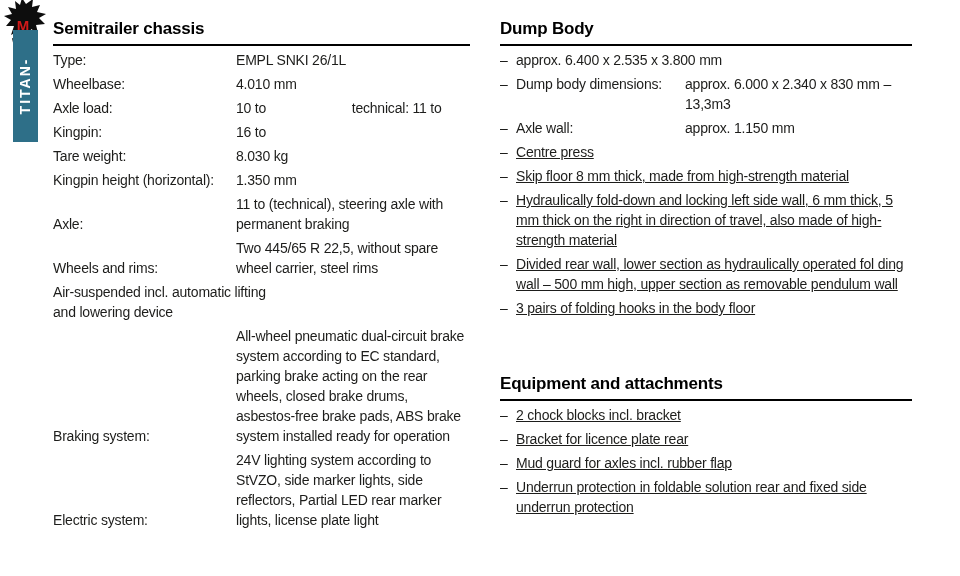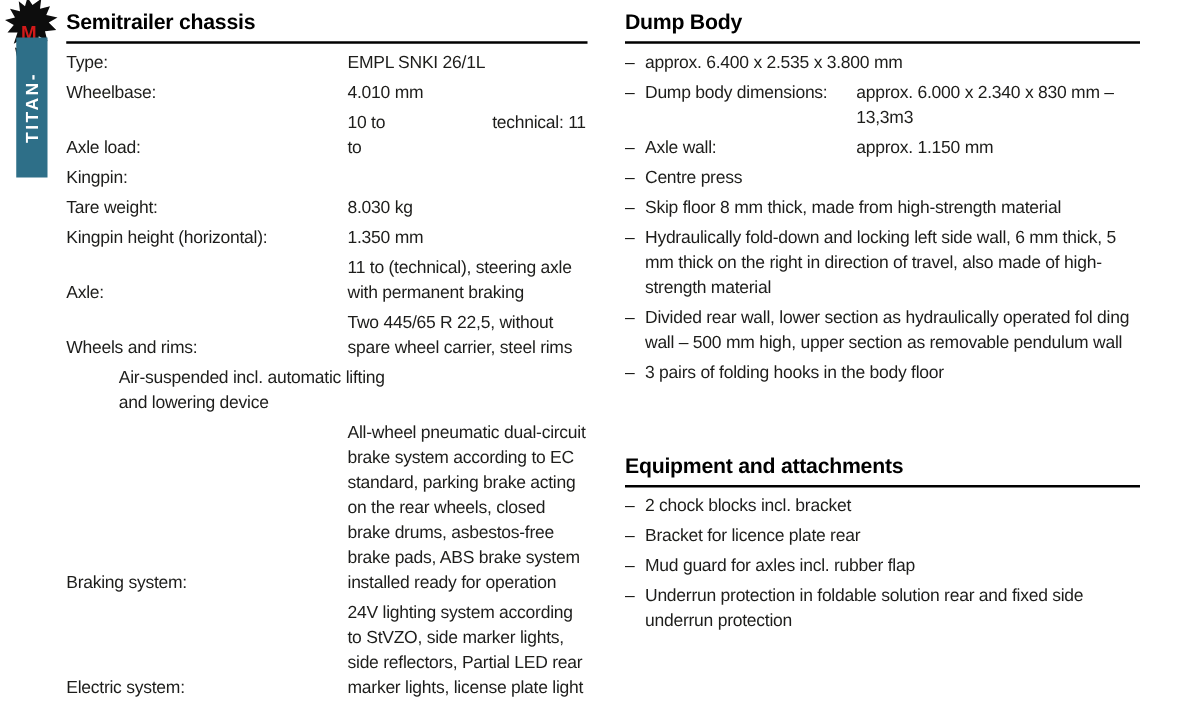--- a/index.html
+++ b/index.html
@@ -17,40 +17,40 @@
     position:absolute;left:13px;top:30px;width:25px;height:112px;
     background:#2e6f88;display:flex;align-items:center;justify-content:center;
   }
   .brand-bar .vtext{
     transform:rotate(-90deg);
     color:#ffffff;font-weight:bold;font-size:14px;letter-spacing:2px;
     white-space:nowrap;
   }
 
   
-  .col{position:absolute;top:8px;}
+  .col{position:absolute;top:19px;}
   .col-left{left:53px;width:417px;}
   .col-right{left:500px;width:412px;}
 
   .section-title{
     margin:0;padding:0 0 5px 0;
     font-size:17px;font-weight:bold;color:#000;letter-spacing:-0.2px;
     line-height:20px;border-bottom:2px solid #000;
   }
 
   
   .spec-row{display:flex;margin-top:4px;font-size:14px;line-height:20px;letter-spacing:-0.2px;align-items:flex-end;}
   .spec-label{width:183px;flex-shrink:0;}
-  .spec-value{width:234px;margin-left:42px;}
+  .spec-value{width:234px;}
   .spec-value .v-first{display:inline-block;width:112px;}
   .list-item{display:flex;margin-top:4px;font-size:14px;line-height:20px;letter-spacing:-0.2px;}
   .dash{width:16px;flex-shrink:0;}
   .li-label{width:169px;flex-shrink:0;}
   .li-value{flex:1;}
-  .li-text{flex:1;}
+  .li-text{flex:1;text-decoration:underline;}
 
   .section-equipment{margin-top:56px;}
 </style>
 </head>
 <body>
 
 <div class="page">
 
   <div class="logo">
     <svg class="splash" width="46" height="58" viewBox="0 0 46 58">
@@ -77,20 +77,21 @@
     </div>
     <div class="spec-row">
       <span class="spec-label">Axle load:</span>
       <span class="spec-value">
         <span class="v-first">10 to</span>
         <span>technical: 11 to</span>
       </span>
     </div>
     <div class="spec-row">
       <span class="spec-label">Kingpin:</span>
+      <span class="spec-value">16 to</span>
     </div>
     <div class="spec-row">
       <span class="spec-label">Tare weight:</span>
       <span class="spec-value">8.030 kg</span>
     </div>
     <div class="spec-row">
       <span class="spec-label">Kingpin height (horizontal):</span>
       <span class="spec-value">1.350 mm</span>
     </div>
     <div class="spec-row">

